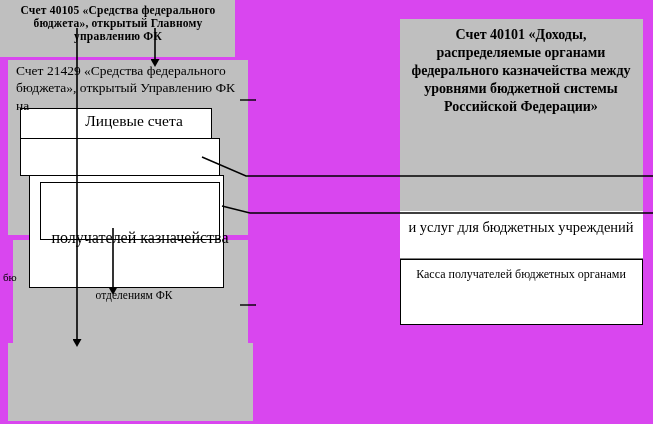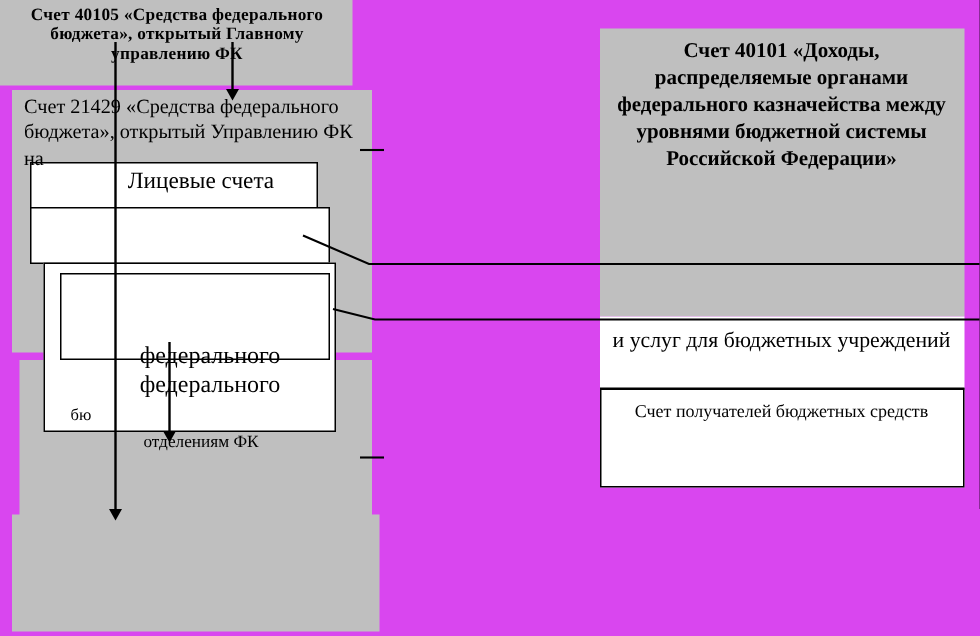--- a/index.html
+++ b/index.html
@@ -19,21 +19,21 @@
      letter-spacing:.2px;}
 
   #acct-ufk-text{left:16px;top:62px;width:220px;font-size:13.5px;text-align:left;
      line-height:1.28;}
 
   #ls1-text{left:22px;top:112px;width:184px;font-size:15.5px;margin-left:20px;}
   #ls2-text{left:24px;top:143px;width:180px;font-size:15.5px;}
   #ls3-text{left:44px;top:188px;width:170px;font-size:15.5px;line-height:1.18;}
   #fk-text{left:50px;top:228px;width:180px;font-size:16px;line-height:1.2;}
   #otd-text{left:44px;top:289px;width:180px;font-size:11.5px;}
-  #byu-text{left:3px;top:271px;width:14px;font-size:11px;text-align:left;overflow:hidden;margin-left:44px;}
+  #byu-text{left:3px;top:271px;width:14px;font-size:11px;text-align:left;overflow:hidden;}
 
   
   #r-top-text{left:404px;top:26px;width:234px;font-size:14px;font-weight:bold;
      line-height:1.28;}
   #r-mid-text{left:402px;top:218px;width:238px;font-size:14.5px;font-weight:normal;
      line-height:1.25;}
   #r-bot-text{left:404px;top:267px;width:234px;font-size:12px;line-height:1.3;}
 
   
   svg.conn{position:absolute;left:0;top:0;width:653px;height:424px;overflow:visible;}
@@ -86,26 +86,26 @@
     <line x1="400" y1="259" x2="643" y2="259" stroke="#000" stroke-width="1.2"></line>
   </svg>
 
   <div class="txt" id="hdr-left-text">Счет 40105 «Средства федерального бюджета», открытый Главному управлению ФК</div>
 
   <div class="txt" id="acct-ufk-text">Счет 21429 «Средства федерального бюджета», открытый Управлению ФК на</div>
 
   <div class="txt" id="ls1-text">Лицевые счета</div>
 
 
-  <div class="txt" id="fk-text">федерального федерального</div>
+  <div class="txt" id="fk-text">получателей казначейства</div>
 
 
   <div class="txt" id="otd-text">отделениям ФК</div>
 
   <div class="txt" id="byu-text">бю</div>
 
   <div class="txt" id="r-top-text">Счет 40101 «Доходы, распределяемые органами федерального казначейства между уровнями бюджетной системы Российской Федерации»</div>
 
   <div class="txt" id="r-mid-text">и услуг для бюджетных учреждений</div>
 
-  <div class="txt" id="r-bot-text">Счет получателей бюджетных средств</div>
+  <div class="txt" id="r-bot-text">Касса получателей бюджетных органами</div>
 
 </div>
 
 </body></html>

